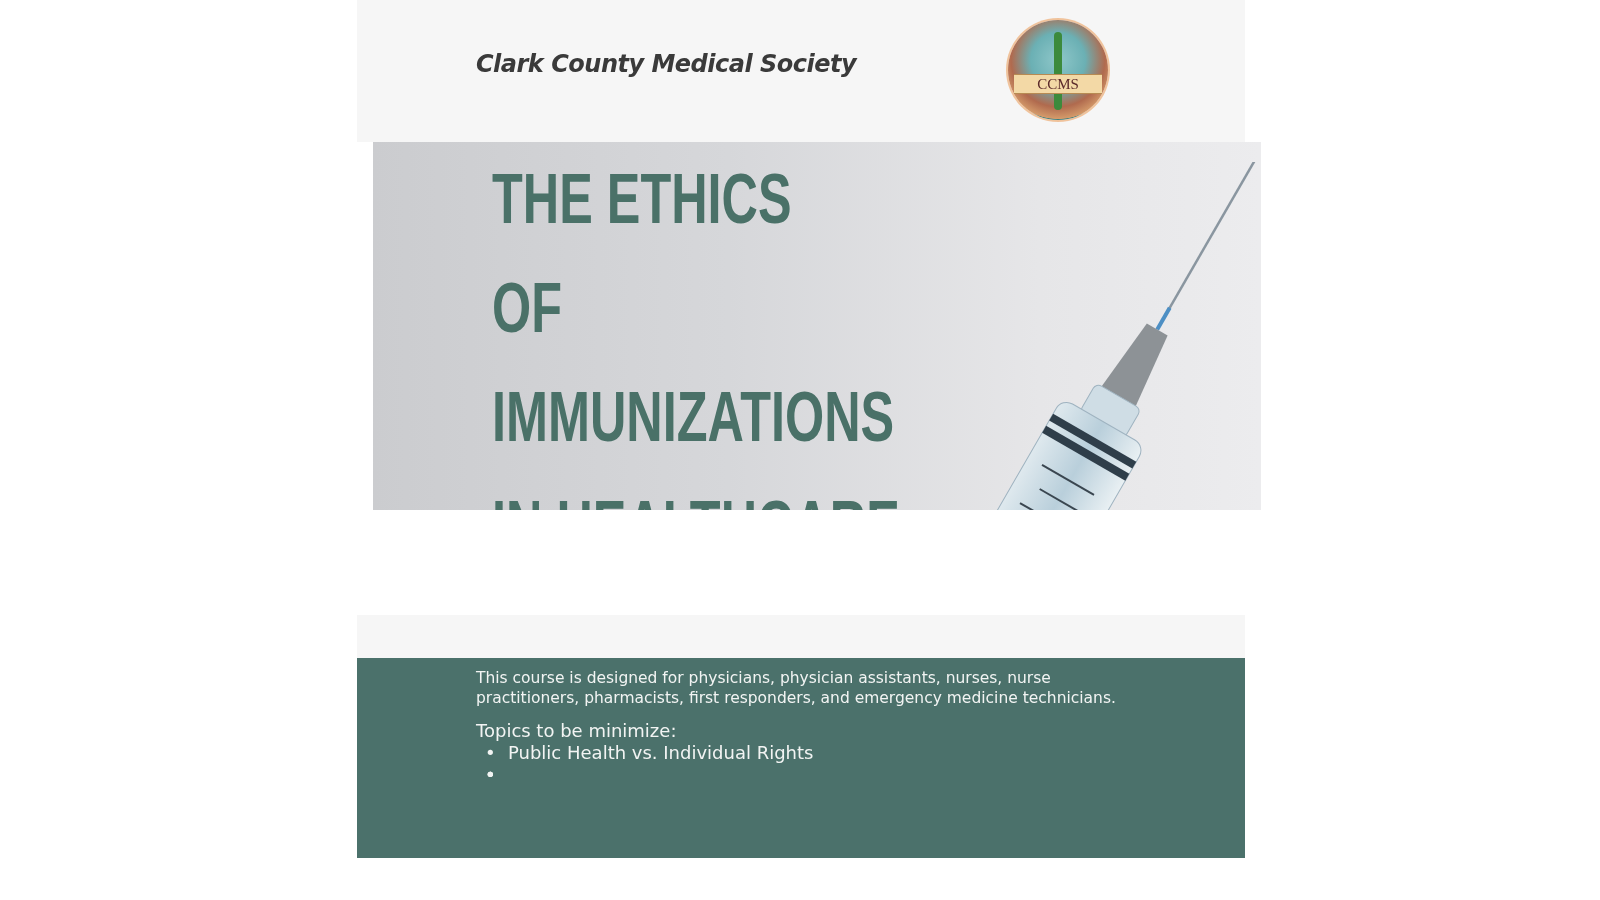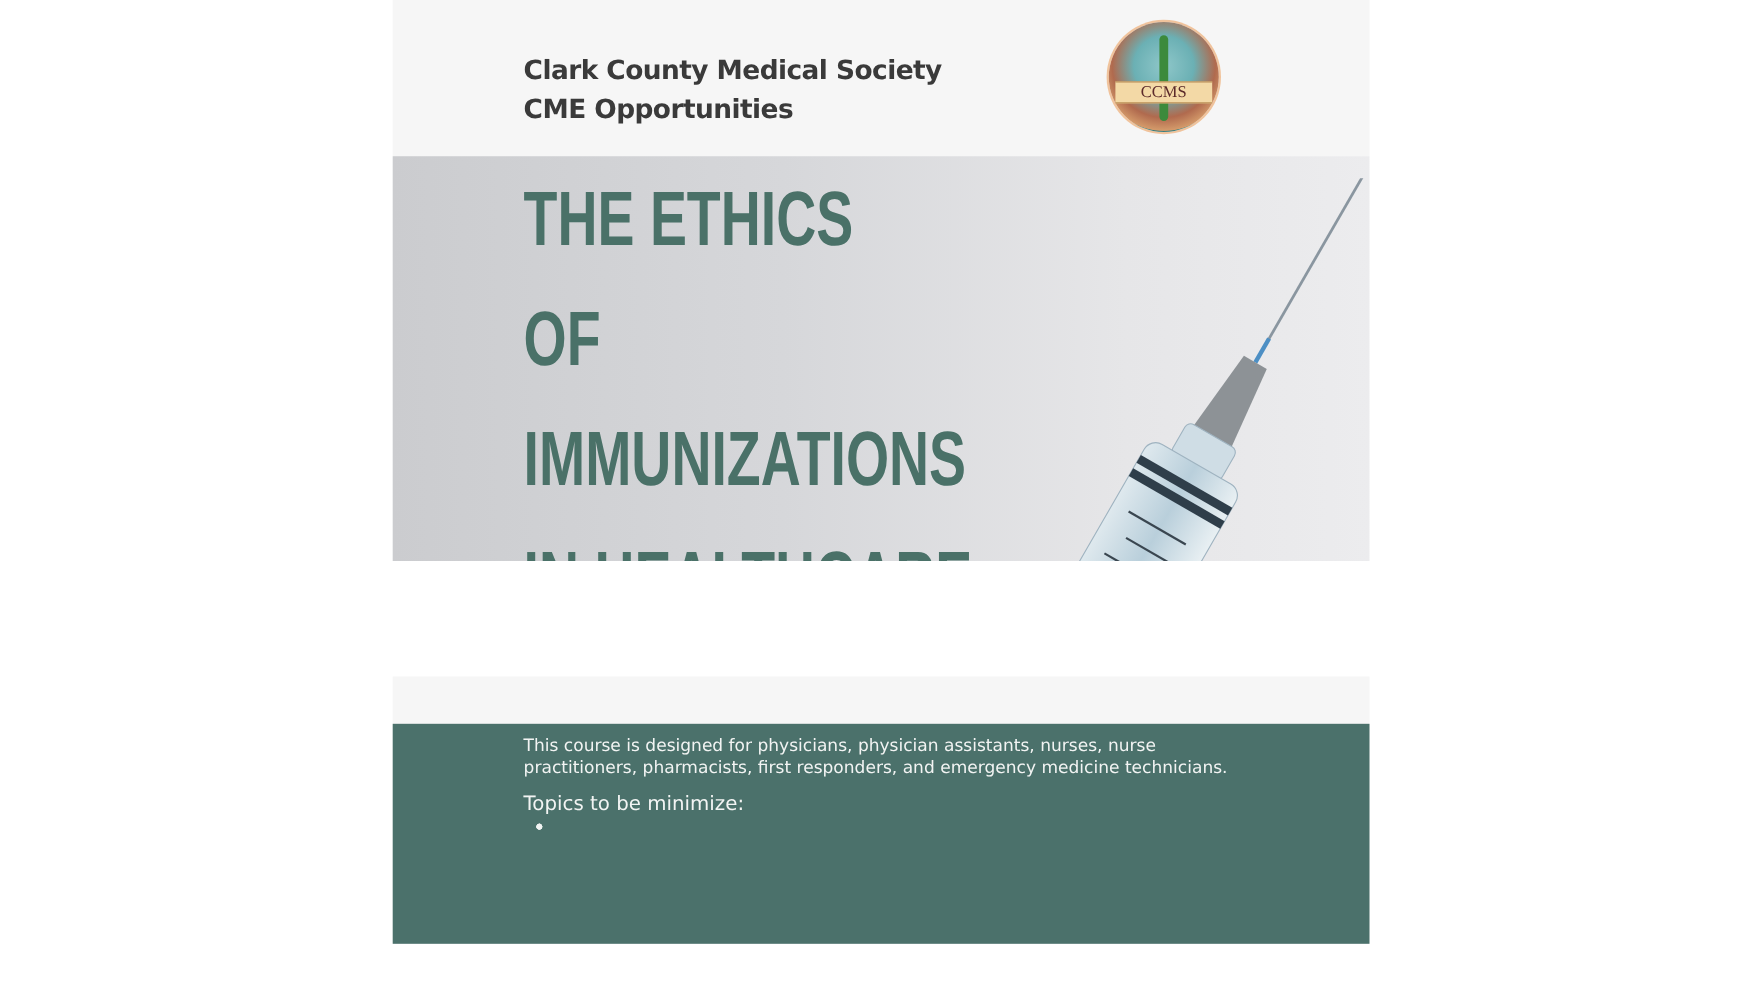--- a/index.html
+++ b/index.html
@@ -8,37 +8,37 @@
       font-family: "Liberation Sans", sans-serif;
     }
     .flyer { position: absolute; left: 357px; top: 0; width: 888px; height: 900px; }
     .header {
       position: absolute; left: 0; top: 0; width: 888px; height: 142px; background: #f6f6f6;
     }
     .org-name, .org-sub {
       position: absolute; left: 119px; color: #3a3a3a; font-weight: bold; font-size: 24px;
       font-family: "DejaVu Sans", sans-serif; letter-spacing: -0.5px;
     }
-    .org-name { top: 50px; }
+    .org-name { top: 50px; font-style: italic; }
     .org-sub { top: 85px; }
     .logo {
       position: absolute; left: 651px; top: 20px; width: 100px; height: 100px; border-radius: 50%;
       background: radial-gradient(circle at 50% 40%, #8fc7c9 0%, #6bb0b4 35%, #b06a4e 60%, #d49a6a 75%, #3f7e7c 76%, #3f7e7c 86%, #e8a97c 87%, #e8a97c 100%);
       box-shadow: 0 0 0 2px #f0c39c;
     }
     .logo .banner {
       position: absolute; left: 6px; top: 54px; width: 88px; height: 18px; background: #f3d9a6;
       border-top: 1px solid #b78a52; border-bottom: 1px solid #b78a52;
       color: #5b2a2a; font-family: "Liberation Serif", serif; font-size: 15px; text-align: center; line-height: 18px;
     }
     .logo .cactus {
       position: absolute; left: 46px; top: 12px; width: 8px; height: 78px; background: #3c8a3c; border-radius: 4px;
     }
     .hero {
-      position: absolute; left: 0; top: 142px; width: 888px; height: 368px;
+      position: absolute; left: 16px; top: 142px; width: 888px; height: 368px;
       background: linear-gradient(90deg, #cbcccf 0%, #d6d7da 40%, #e6e6e8 75%, #ececee 100%);
       overflow: hidden;
     }
     .title-line {
       position: absolute; left: 119px; color: #4a7168; font-weight: bold; font-size: 70px;
       font-family: "Liberation Sans", sans-serif; transform: scaleX(0.72); transform-origin: left top;
       letter-spacing: 0px; line-height: 1;
     }
     .syringe { position: absolute; left: 480px; top: 20px; width: 408px; height: 453px; }
     .spacer { position: absolute; left: 0; top: 615px; width: 888px; height: 43px; background: #f6f6f6; }
@@ -51,21 +51,20 @@
     .topics { position: absolute; left: 119px; top: 84px; width: 660px; margin: 0; padding: 0; list-style: none; font-size: 18px; line-height: 22px; }
     .topics li { position: relative; padding-left: 32px; }
     .topics li .bullet { position: absolute; left: 9px; top: 0; }
   </style>
 </head>
 <body>
 
 <div class="flyer">
   <div class="header">
     <div class="org-name">Clark County Medical Society</div>
-    <div class="org-sub">CME Opportunities</div>
     <div class="logo">
       <div class="cactus"></div>
       <div class="banner">CCMS</div>
     </div>
   </div>
 
   <div class="hero">
     <div class="title-line" style="top:22px">THE ETHICS</div>
     <div class="title-line" style="top:131px">OF</div>
     <div class="title-line" style="top:240px">IMMUNIZATIONS</div>
@@ -95,19 +94,19 @@
       </g>
     </svg>
   </div>
 
   <div class="spacer"></div>
 
   <div class="info">
     <div class="intro">This course is designed for physicians, physician assistants, nurses, nurse practitioners, pharmacists, first responders, and emergency medicine technicians.</div>
     <div class="topics-label">Topics to be minimize:</div>
     <ul class="topics">
-      <li><span class="bullet">•</span></li>
+      <li><span class="bullet">•</span><span>Public Health vs. Individual Rights</span></li>
       <li><span class="bullet">•</span></li>
       <li><span class="bullet">•</span></li>
       <li><span class="bullet">•</span></li>
     </ul>
   </div>
 </div>
 
 </body></html>

